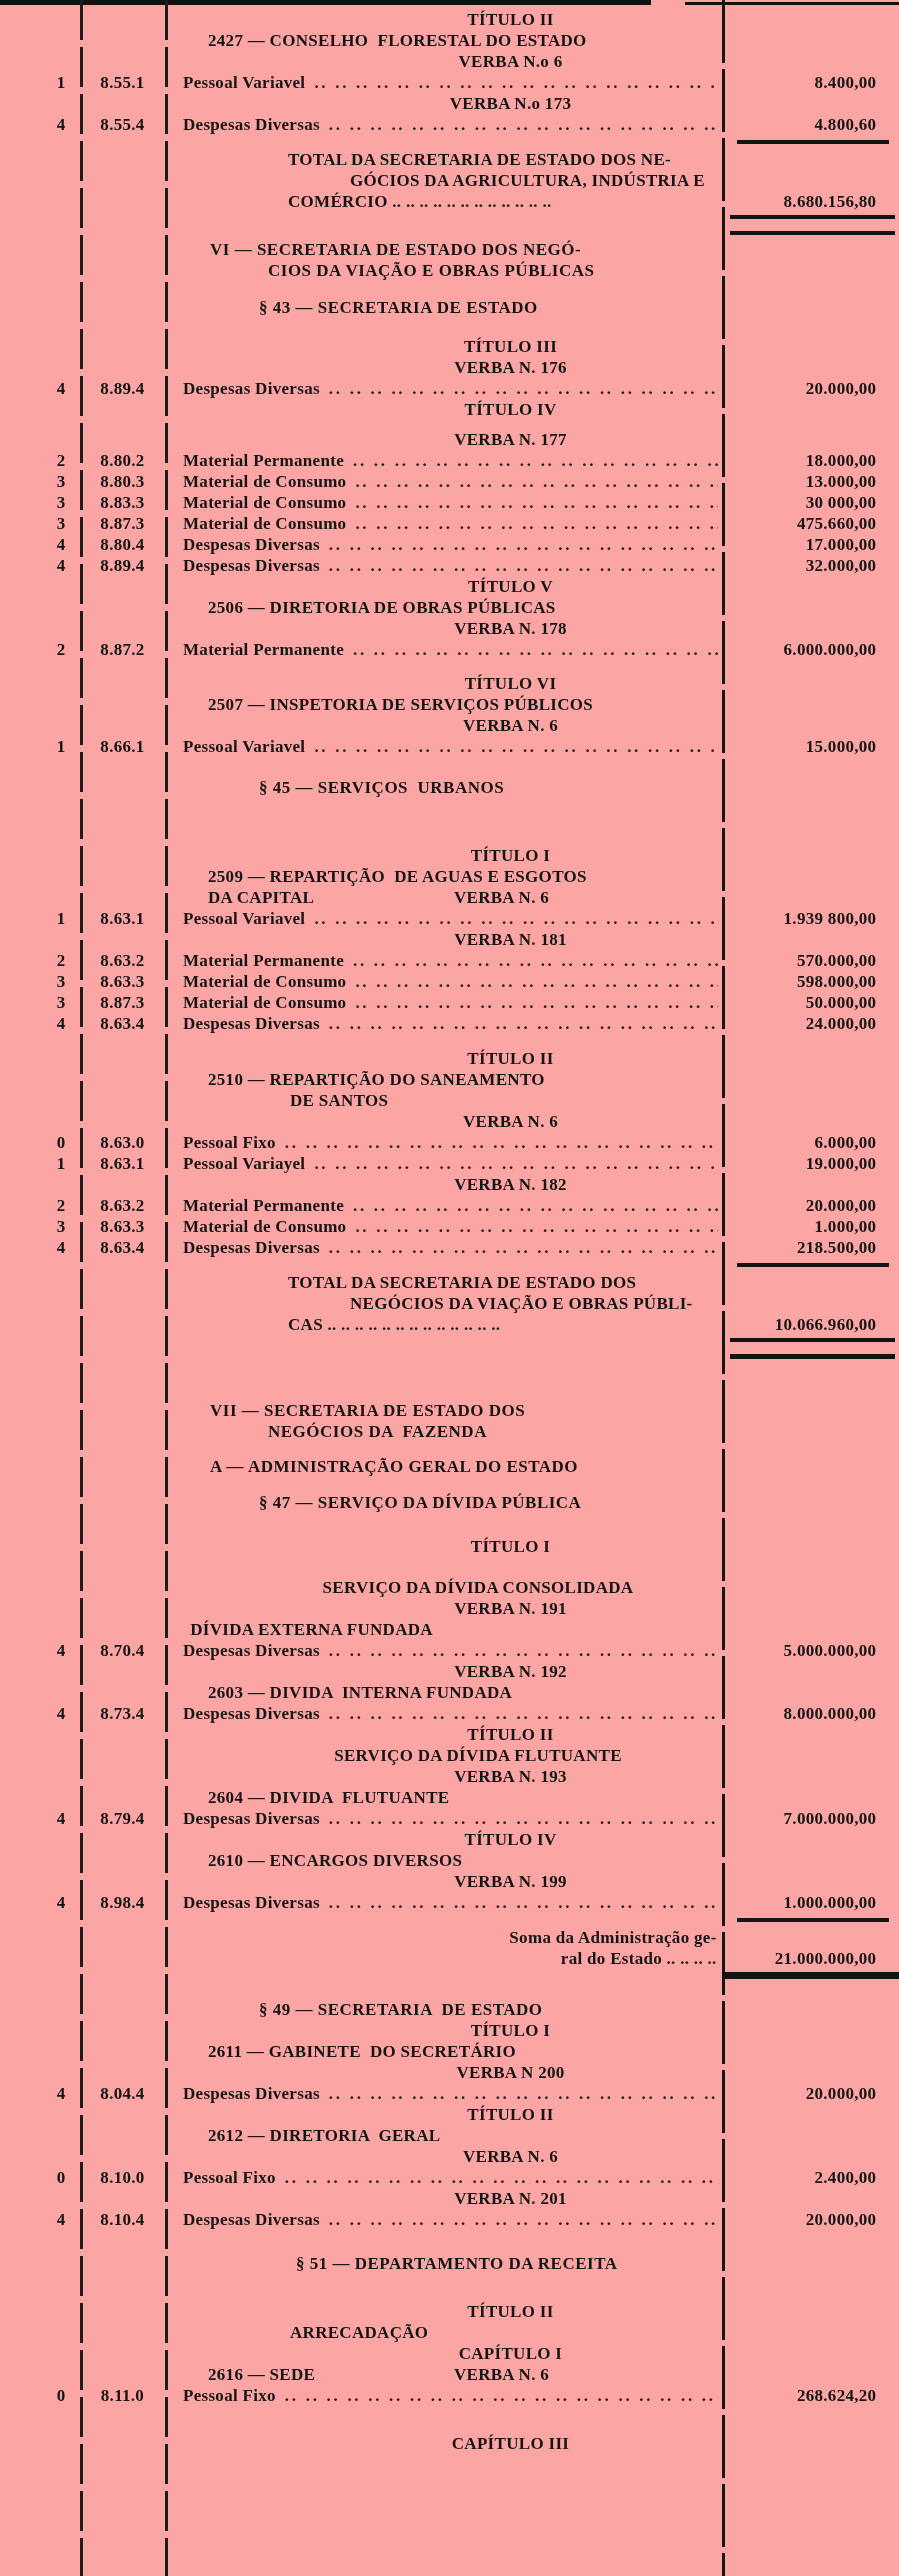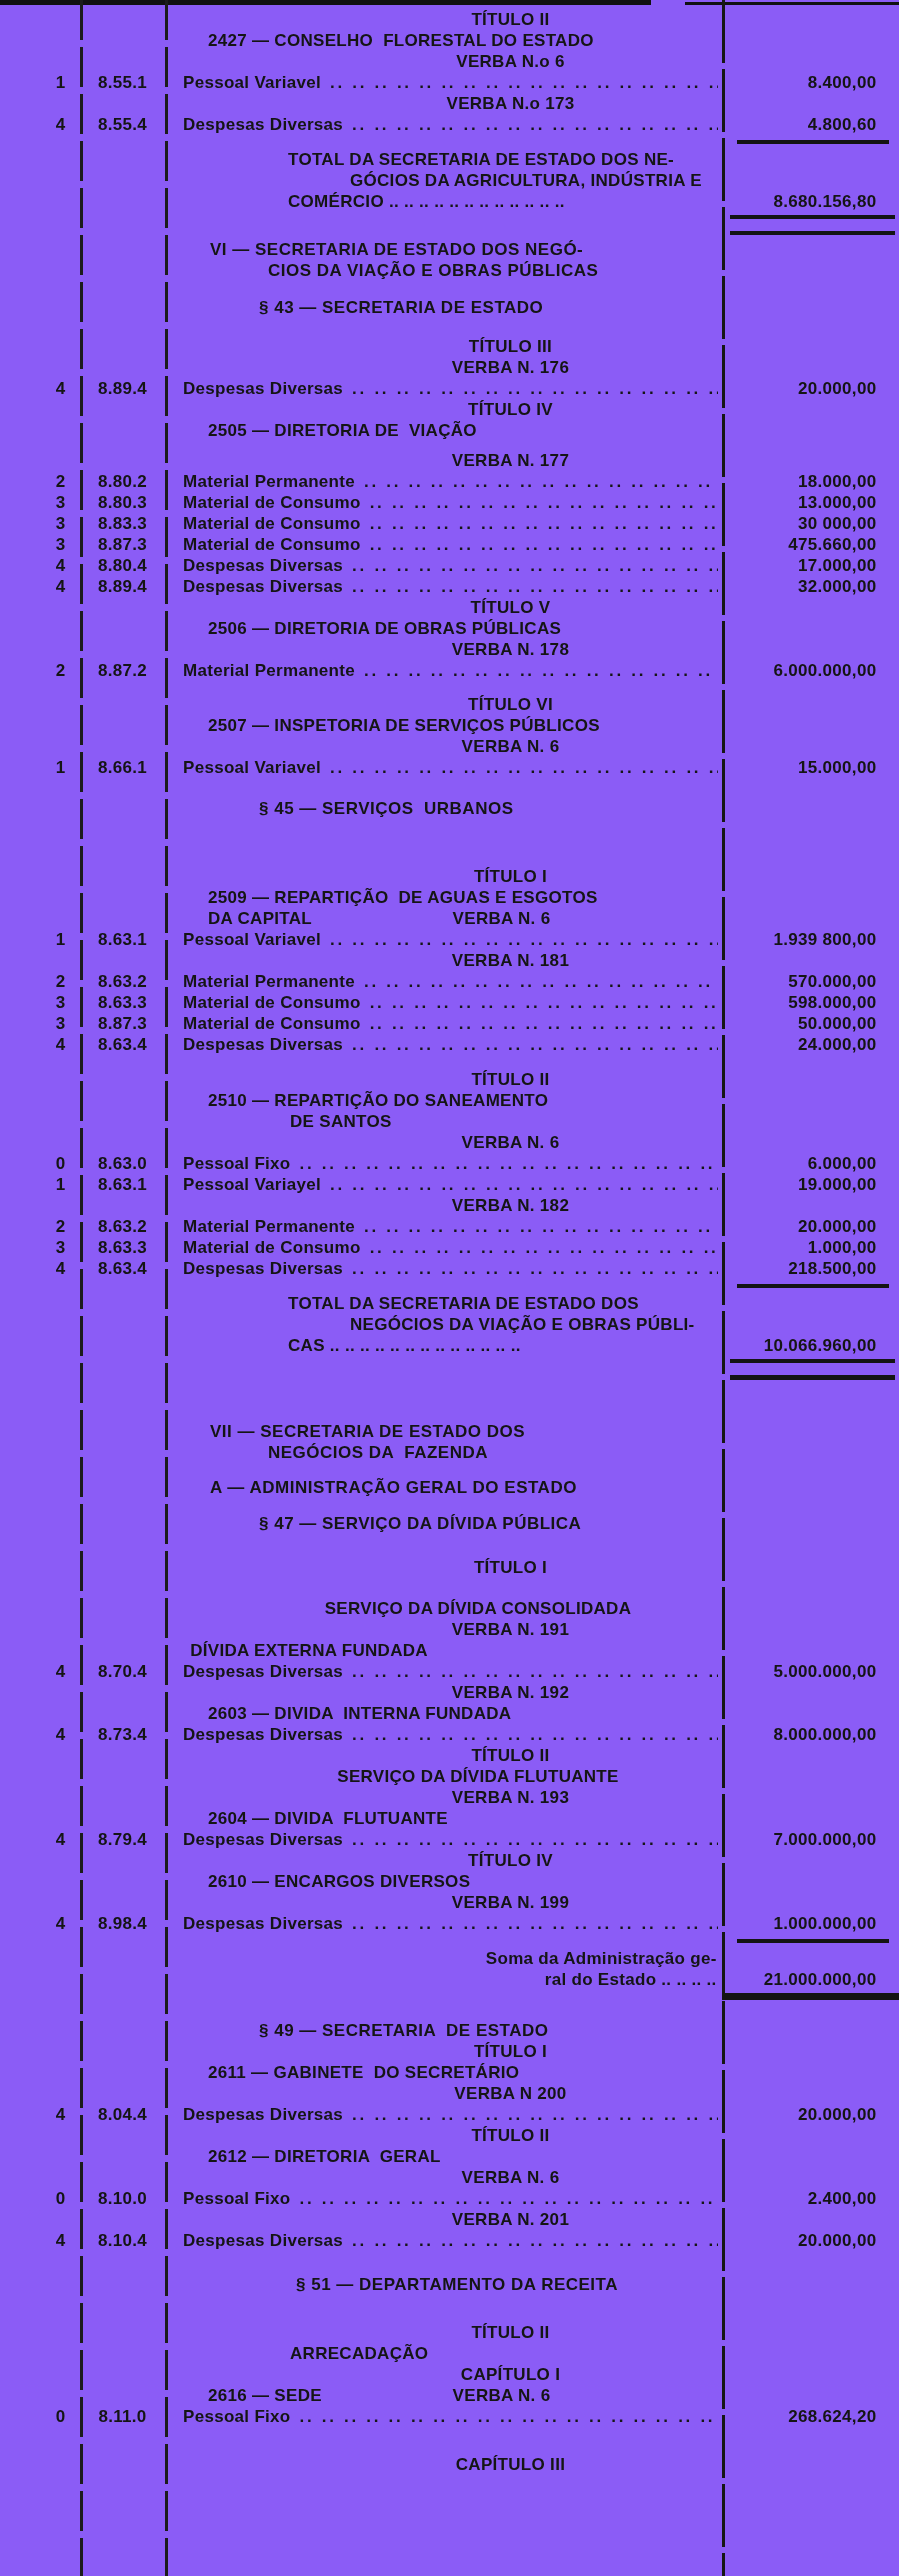--- a/index.html
+++ b/index.html
@@ -1,22 +1,22 @@
 <!DOCTYPE html>
 <html style="font-size:14.5px"><head>
 <meta charset="utf-8">
 <style>
   html,body{margin:0;padding:0;background:#e8e8e6;}
   .page{
     position:relative;
     width:900px;height:2576px;
     margin:0 auto;
-    background:#8b5cf6;
+    background:#fca5a5;
     overflow:hidden;
-    font-family:Liberation Sans, sans-serif;
+    font-family:Liberation Serif, serif;
     font-weight:700;
     color:#151515;
     letter-spacing:0.3px;
   }
   .vline{position:absolute;top:0;bottom:0;width:2.7px;
     background:repeating-linear-gradient(180deg,#1c1c1c 0 40px,rgba(0,0,0,0) 40px 47px);}
   .vline.v1{left:80px;}
   .vline.v2{left:165px;}
   .vline.v3{left:722px;background:repeating-linear-gradient(180deg,#161616 0 63px,rgba(0,0,0,0) 63px 69px);}
   .artifact{position:absolute;background:#111;}
@@ -178,28 +178,20 @@
         <div class="col-v">20.000,00</div>
       </div>
       <div class="ln">
         <span class="col-n"></span>
         <span class="col-c"></span>
         <div class="col-d">
           <div class="h-centered">TÍTULO IV</div>
         </div>
         <div class="col-v"></div>
       </div>
-      <div class="ln">
-        <span class="col-n"></span>
-        <span class="col-c"></span>
-        <div class="col-d">
-          <div class="h-num">2505 — DIRETORIA DE  VIAÇÃO</div>
-        </div>
-        <div class="col-v"></div>
-      </div>
       <div class="ln" style="margin-top: 9px;">
         <span class="col-n"></span>
         <span class="col-c"></span>
         <div class="col-d">
           <div class="h-centered">VERBA N. 177</div>
         </div>
         <div class="col-v"></div>
       </div>
       <div class="ln row-line">
         <span class="col-n">2</span>

